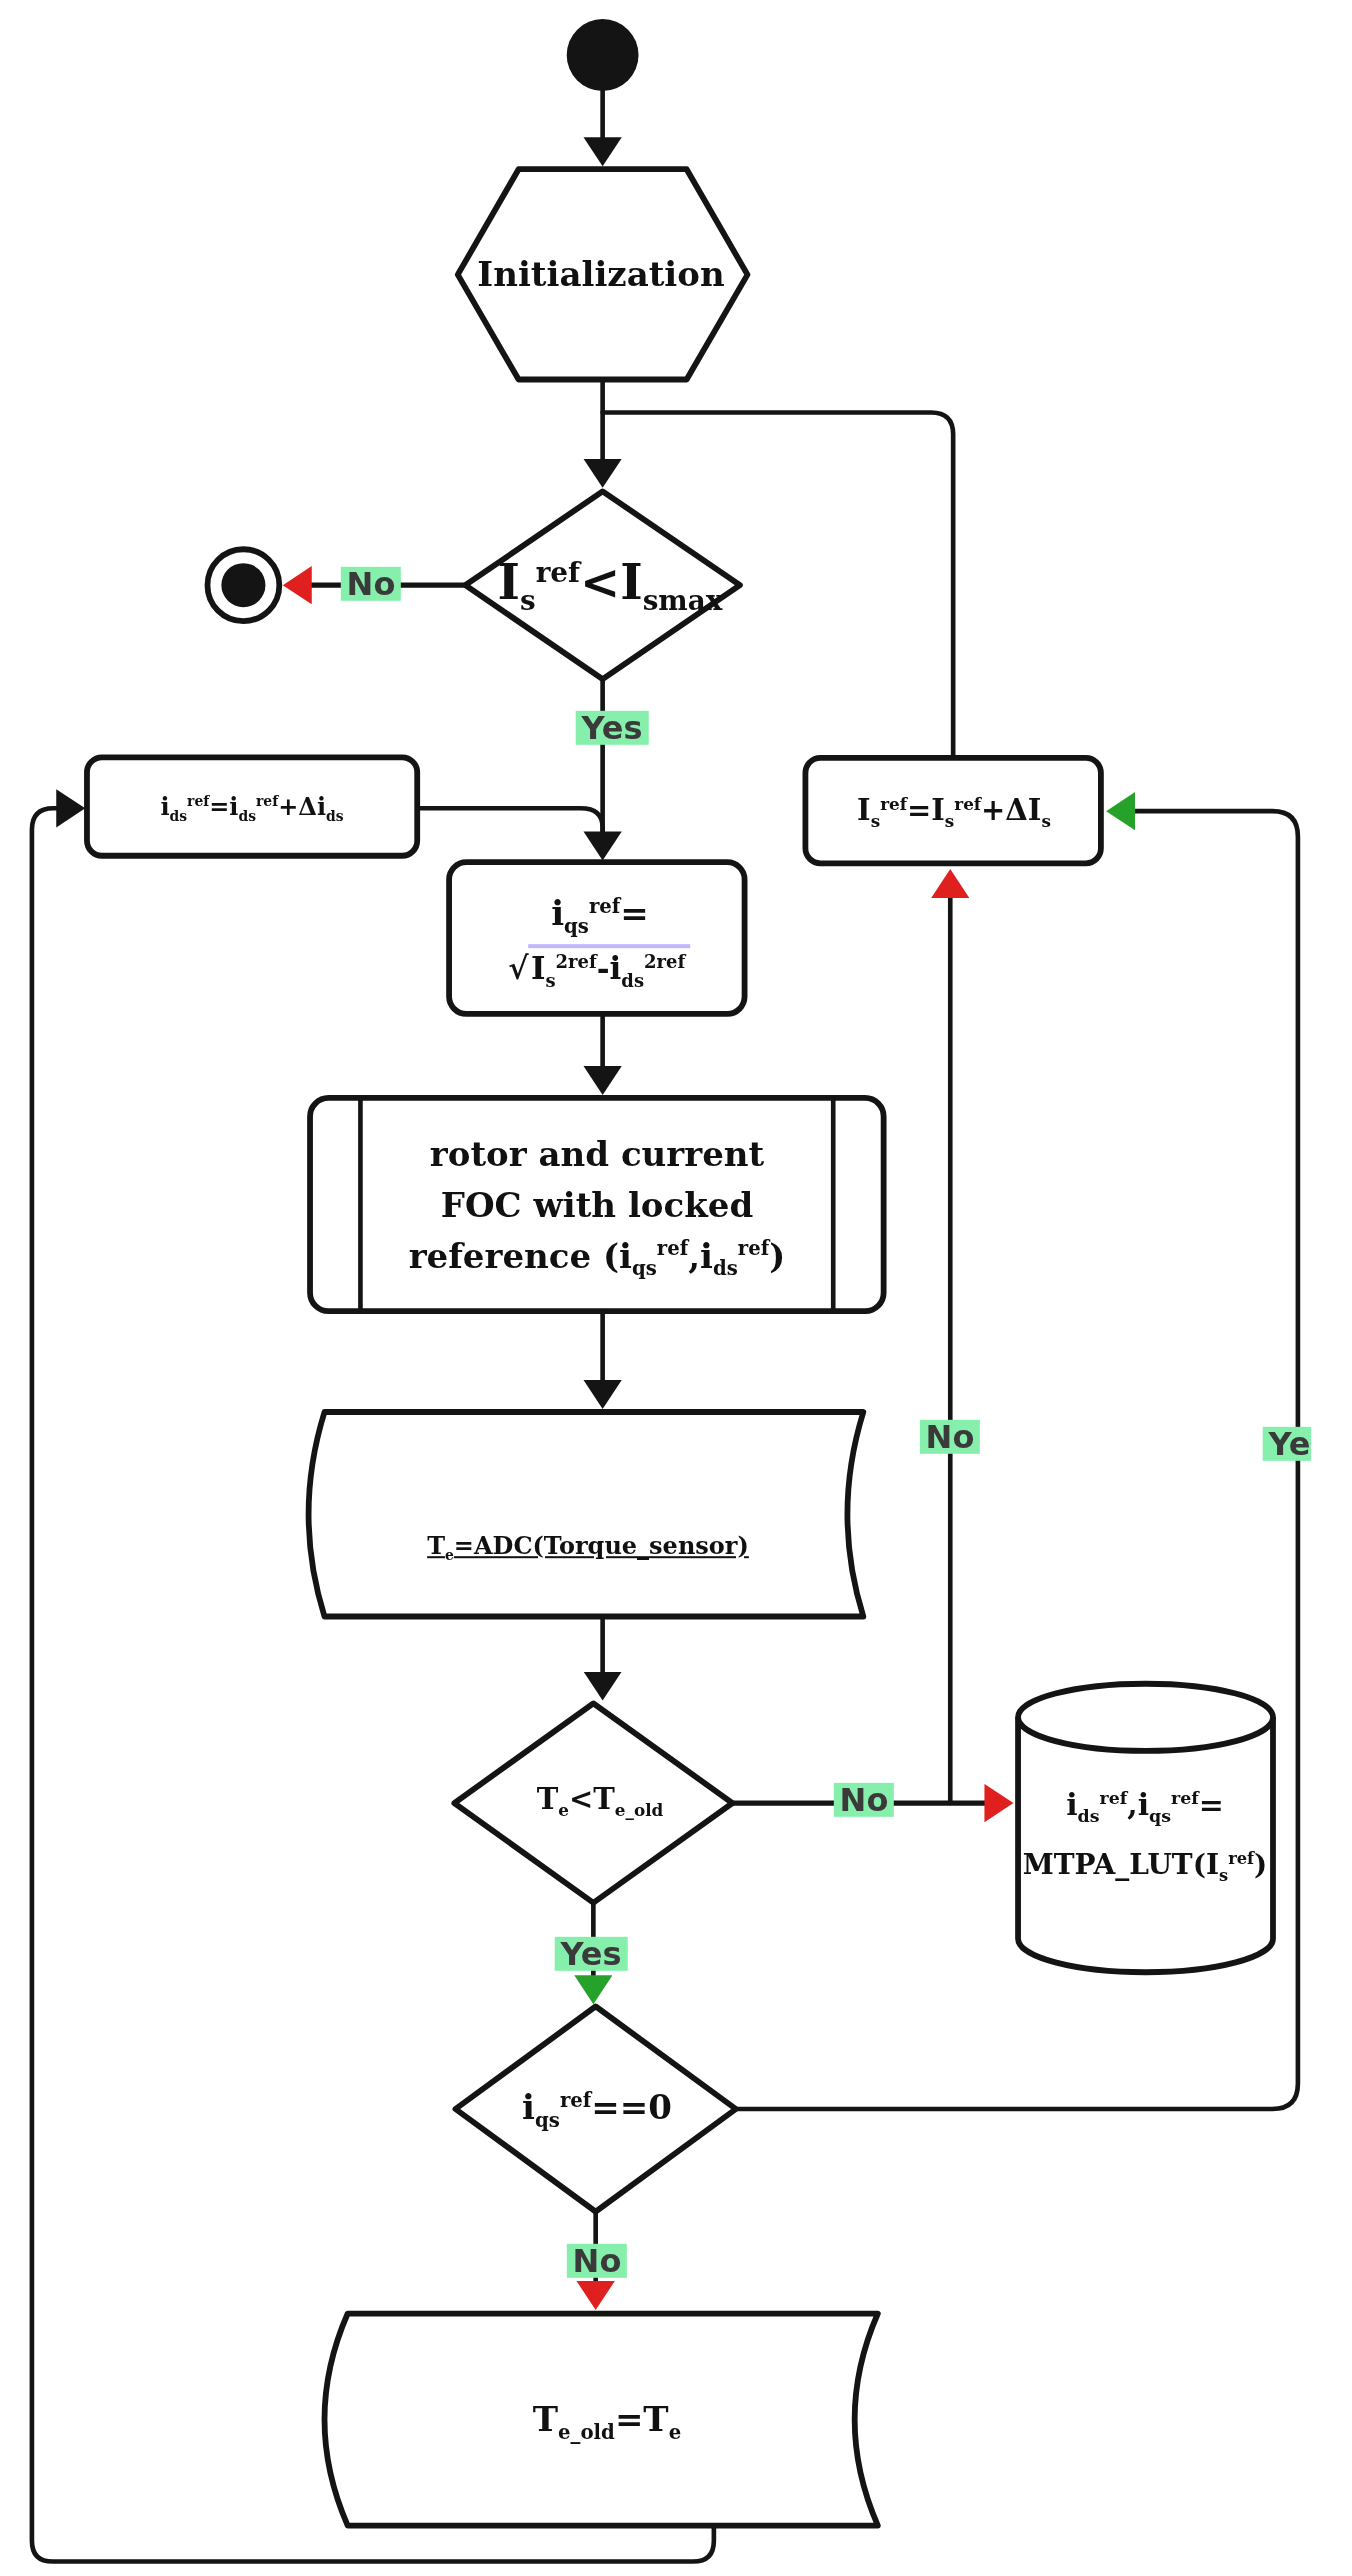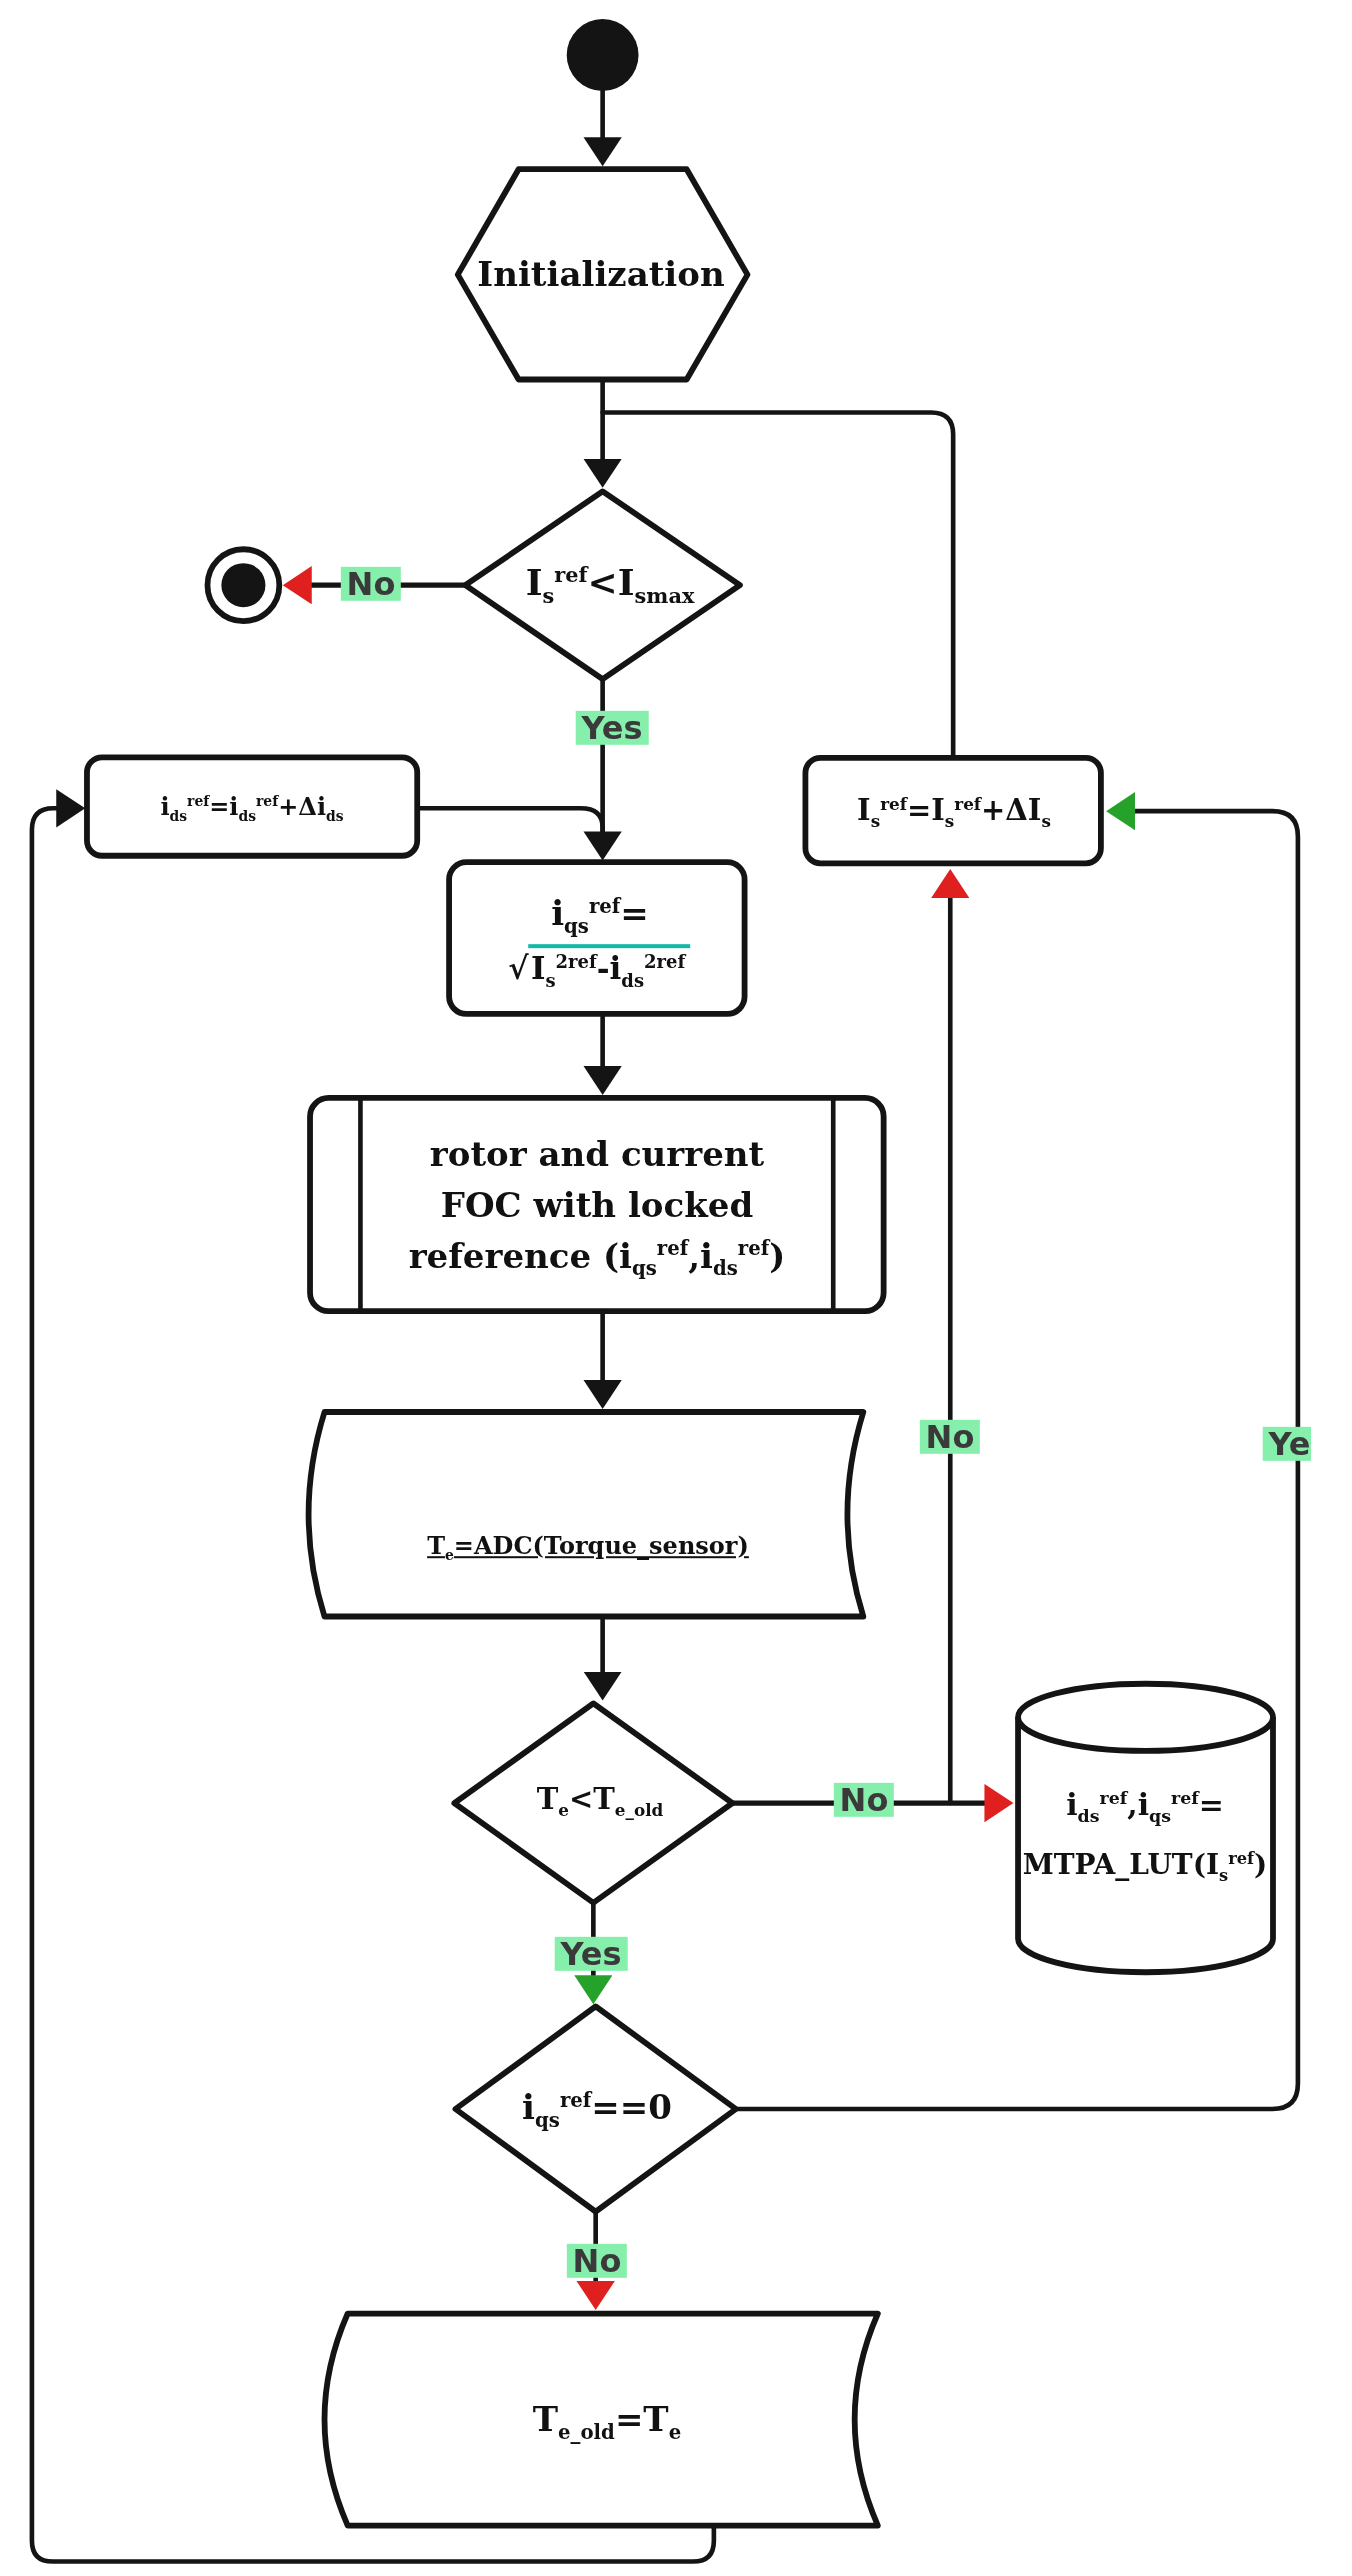--- a/index.html
+++ b/index.html
@@ -8,22 +8,22 @@
   #wires{position:absolute;left:0;top:0;width:1353px;height:2576px;}
   .sk{stroke:#141414;fill:none;stroke-linecap:round;stroke-linejoin:round;}
   .shape{fill:#ffffff;stroke:#141414;stroke-width:10;stroke-linejoin:round;}
   .t{position:absolute;transform:translate(-50%,-50%);white-space:nowrap;text-align:center;
      font-weight:700;color:#111111;line-height:1.15;}
   .lbl{position:absolute;transform:translate(-50%,-50%);white-space:nowrap;
        font-family:"DejaVu Sans","Liberation Sans",sans-serif;font-weight:700;font-size:32px;
        background:#86efac;padding:1.2px 5.8px;line-height:1;}
   sub{font-size:.58em;line-height:0;}
   sup{font-size:.58em;line-height:0;}
-  .ovl{border-top:4px solid #14b8a6;padding:2.3px 4.6px 0 2.3px;}
-  .f62{font-size:36px;} .f60{font-size:29px;} .f58{font-size:34px;} .f56{font-size:24px;}
+  .ovl{border-top:4px solid #c4b5fd;padding:2.3px 4.6px 0 2.3px;}
+  .f62{font-size:48px;} .f60{font-size:29px;} .f58{font-size:34px;} .f56{font-size:24px;}
   .f54{font-size:31px;} .f52{font-size:30px;} .f48{font-size:28px;}
   .lines{line-height:1.5;}
 </style>
 </head>
 <body>
 
 <div id="canvas">
 
   <svg id="wires" viewBox="0 0 2335 4446" xmlns="http://www.w3.org/2000/svg">
     <defs>

